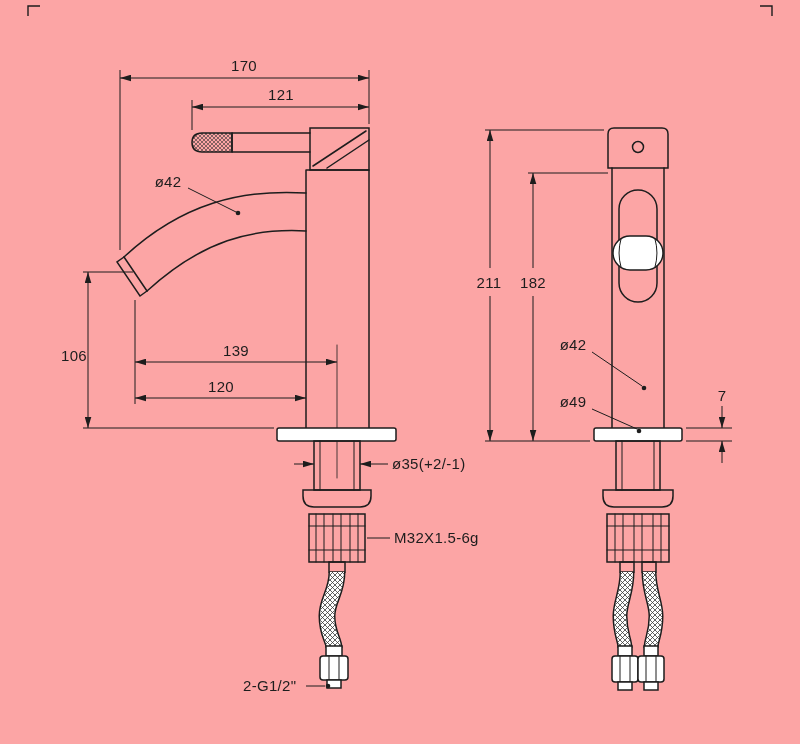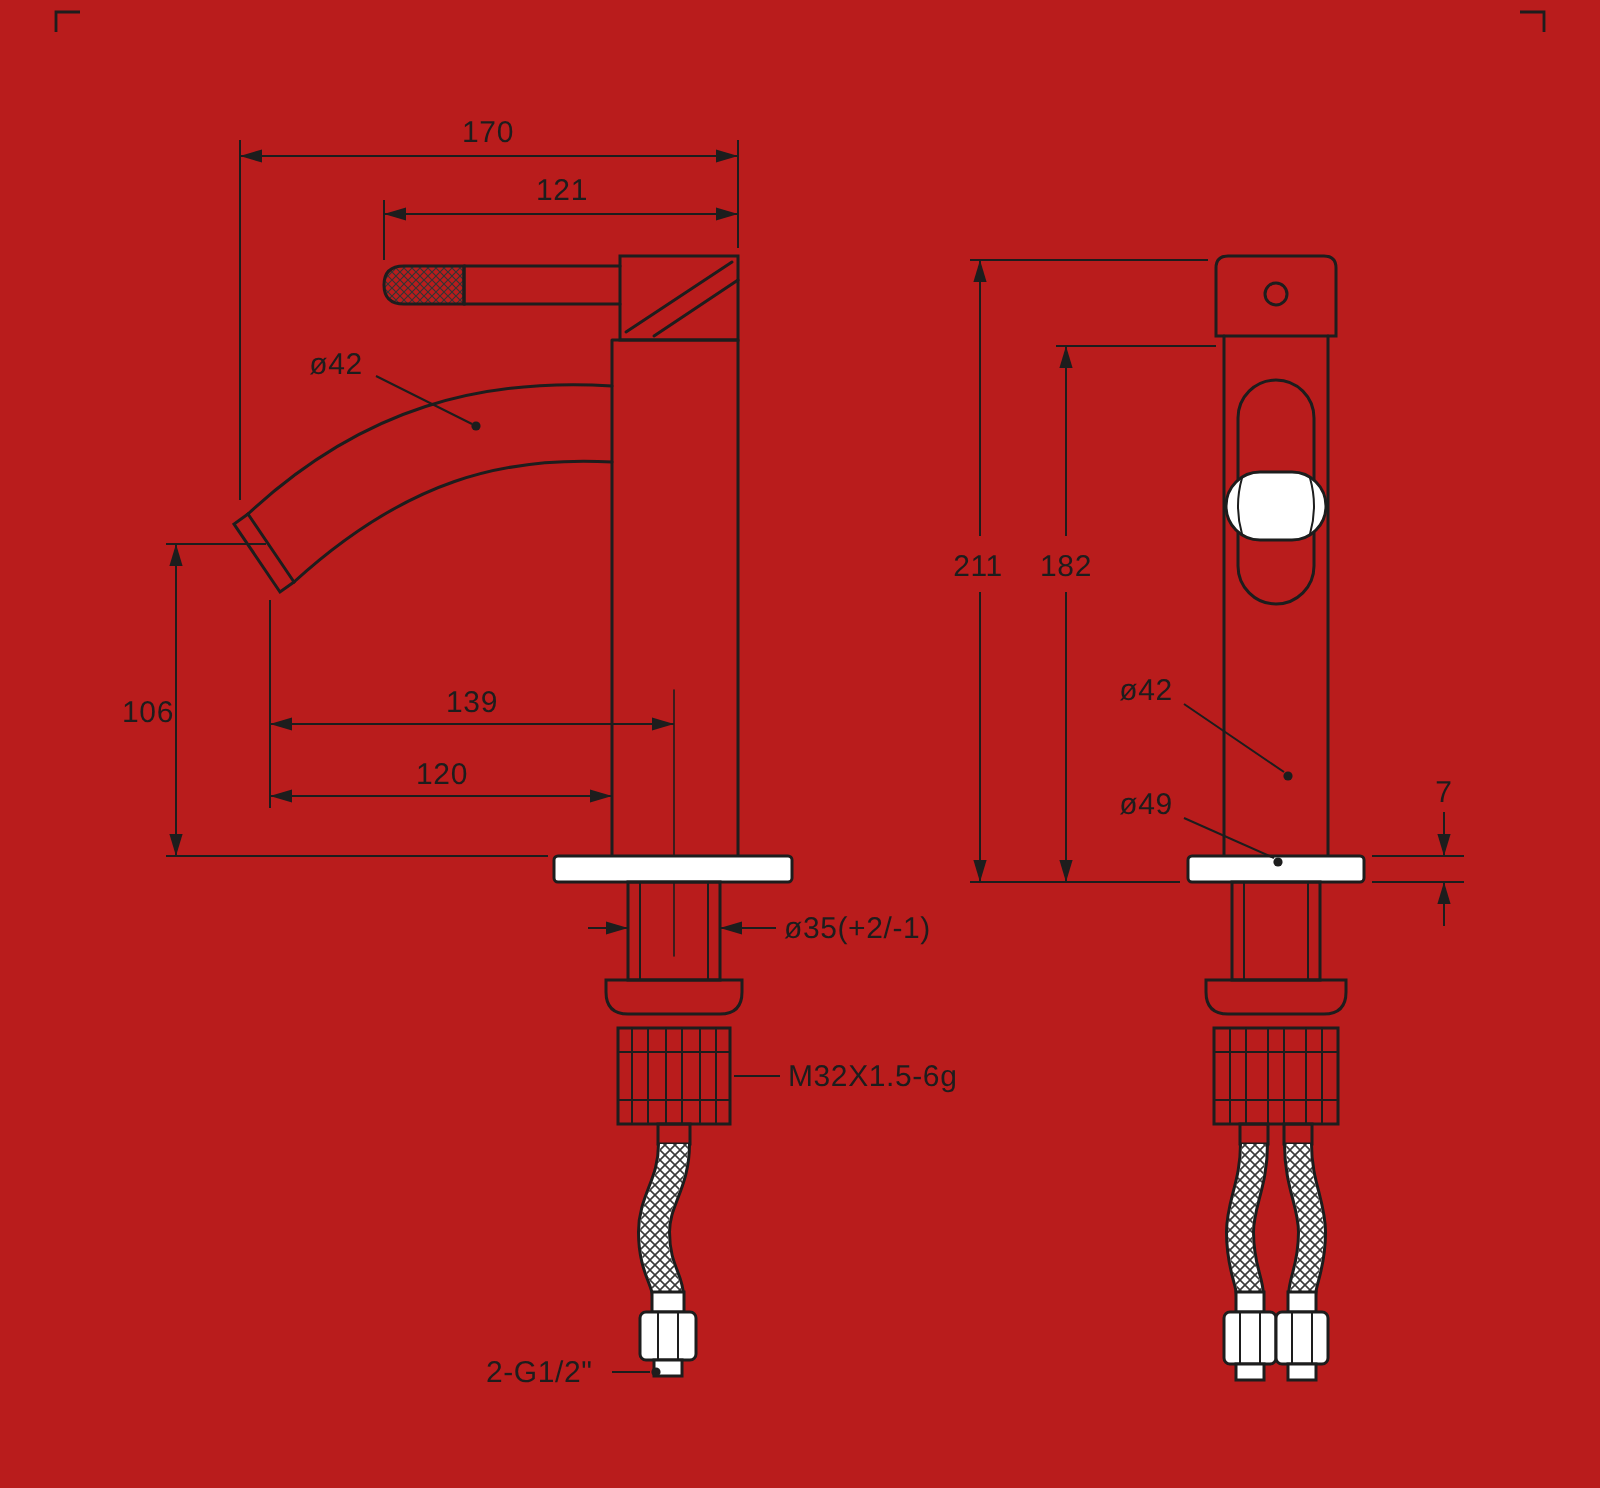--- a/index.html
+++ b/index.html
@@ -1,16 +1,16 @@
 <!DOCTYPE html>
 <html><head>
 <meta charset="utf-8">
 <style>
   html,body{margin:0;padding:0;background:#ffffff;}
-  .canvas{width:800px;height:744px;background:#b91c1c;position:relative;overflow:hidden;}
+  .canvas{width:800px;height:744px;background:#fca5a5;position:relative;overflow:hidden;}
   svg{display:block;}
   text{
     font-family:"Liberation Sans", sans-serif;
     font-size:15px;
     fill:#1d1d1d;
     letter-spacing:.3px;
   }
 </style>
 </head>
 <body>

